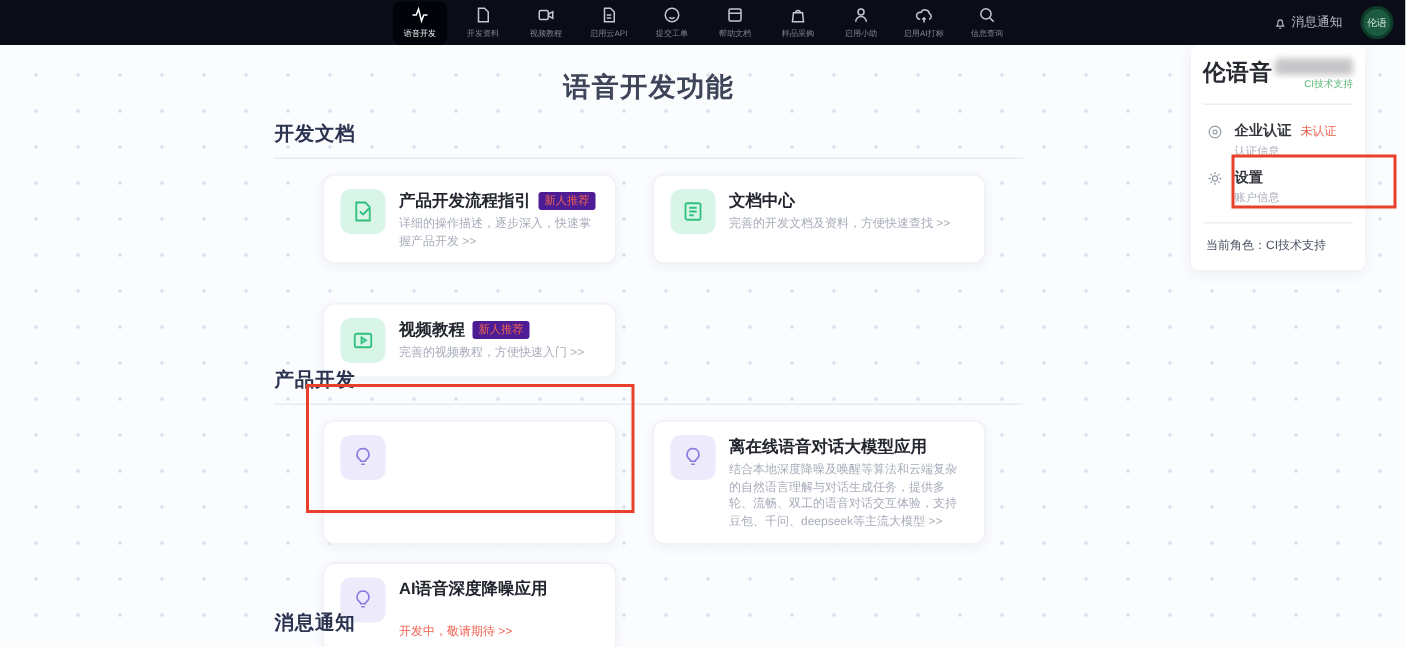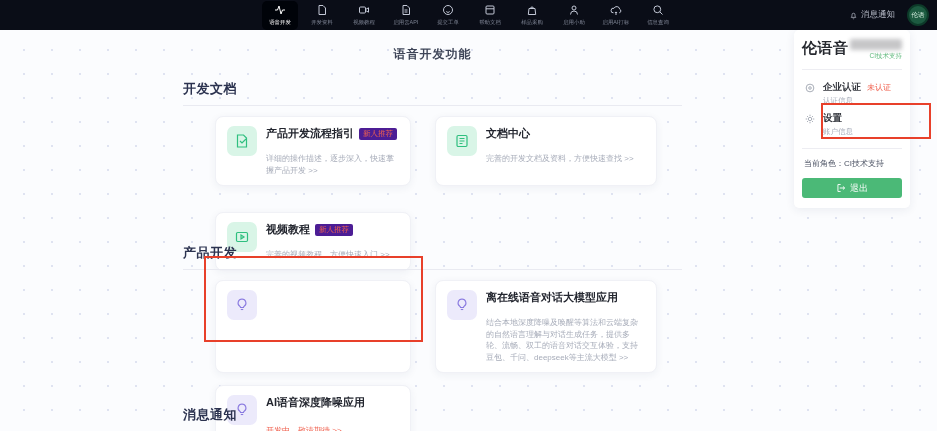--- a/index.html
+++ b/index.html
@@ -21,39 +21,39 @@
   .nav-item .nav-label{font-size:6px;color:#7e8494;white-space:nowrap;transform:scale(.9);}
   .nav-item.active{background:#000309;}
   .nav-item.active svg{stroke:#ffffff;}
   .nav-item.active .nav-label{color:#ffffff;}
   .nav-right{position:absolute;right:8px;top:0;height:30px;display:flex;align-items:center;gap:12px;}
   .notify{display:flex;align-items:center;gap:3px;color:#b6bac7;font-size:8.5px;cursor:pointer;text-align:right;}
   .notify svg{stroke:#b6bac7;fill:none;stroke-width:1;width:9px;height:9px;}
   .avatar{width:22px;height:22px;border-radius:50%;background:#1d5b41;border:2px solid #0d3a29;color:#d9efe2;font-size:6.5px;display:flex;align-items:center;justify-content:center;cursor:pointer;overflow:hidden;white-space:nowrap;}
   
   .content{position:absolute;left:183px;top:30px;width:499px;}
-  .page-title{position:absolute;top:16px;left:0;width:100%;text-align:center;font-size:12px;font-weight:bold;color:#3e4558;letter-spacing:1px;}
+  .page-title{position:absolute;top:16px;left:0;width:100%;text-align:center;font-size:18px;font-weight:bold;color:#3e4558;letter-spacing:1px;}
   .section-header{font-size:13px;font-weight:bold;color:#2c3350;padding-bottom:7px;border-bottom:1px solid #e9eaf1;letter-spacing:.5px;}
   .sec-docs{position:absolute;top:50px;left:0;width:100%;}
   .sec-products{position:absolute;top:214px;left:0;width:100%;}
   .sec-components{position:absolute;top:376px;left:0;width:100%;}
   .cards{display:grid;grid-template-columns:196px 222px;column-gap:24px;margin:10px 0 0 32px;}
   .cards.docs{row-gap:26px;}
   .cards.prods{row-gap:12px;}
   .card{background:#ffffff;border:1px solid #f0f1f6;border-radius:8px;box-shadow:0 2px 8px rgba(40,48,90,.06);padding:9px 11px;display:flex;gap:9px;cursor:pointer;}
   .card-icon{flex:0 0 auto;width:30px;height:30px;border-radius:7px;display:flex;align-items:center;justify-content:center;}
   .card-icon.green{background:#d9f5e7;}
   .card-icon.green svg{stroke:#2fbf7f;fill:none;stroke-width:1.2;width:16px;height:16px;}
   .card-icon.purple{background:#eceafb;}
   .card-icon.purple svg{stroke:#8a7ae0;fill:none;stroke-width:1.1;width:16px;height:16px;}
   .card-body{min-width:0;}
   .card-title-row{display:flex;align-items:center;gap:5px;}
   .card-title{font-size:11px;font-weight:bold;color:#23262f;white-space:nowrap;}
   .badge{font-size:7.5px;color:#f0614f;background:#4c1d95;border-radius:2px;padding:1px 4px;white-space:nowrap;}
-  .card-desc{margin-top:12px;font-size:8px;line-height:1.45;color:#a7acb9;}
+  .card-desc{margin-top:2px;font-size:8px;line-height:1.45;color:#a7acb9;}
   .card-status{margin-top:15px;font-size:8px;color:#f0614f;}
   
   .sidebar{position:absolute;left:794px;top:30px;width:116px;background:#ffffff;border-radius:5px;box-shadow:0 2px 10px rgba(40,48,90,.08);padding:9px 8px 10px 8px;z-index:10;}
   .sb-head{display:flex;justify-content:space-between;}
   .sb-name{font-size:15px;font-weight:bold;color:#26292f;letter-spacing:.5px;}
   .sb-head-right{display:flex;flex-direction:column;align-items:flex-end;gap:2px;}
   .redact{width:52px;height:11px;background:#c6c6c8;border-radius:2px;filter:blur(2px);}
   .sb-tag{font-size:6.5px;color:#5cb87a;white-space:nowrap;}
   .sb-divider{border-top:1px solid #ededf2;margin:8px 0;}
   .sb-row{display:flex;gap:7px;align-items:flex-start;padding:3px 2px;cursor:pointer;}
@@ -284,23 +284,16 @@
         <circle cx="7" cy="7" r="2"></circle>
         <path d="M7,2 v1.6 M7,10.4 V12 M2,7 h1.6 M10.4,7 H12 M3.5,3.5 l1.1,1.1 M9.4,9.4 l1.1,1.1 M10.5,3.5 L9.4,4.6 M4.6,9.4 L3.5,10.5"></path>
       </svg>
     <div>
       <div class="sb-row-title">设置</div>
       <div class="sb-row-sub">账户信息</div>
     </div>
   </div>
   <div class="sb-divider"></div>
   <div class="sb-role">当前角色：CI技术支持</div>
-  <button class="logout-btn">
-    <svg viewBox="0 0 13 13">
-        <path d="M6,2 H2.5 V11 H6"></path>
-        <path d="M9,4.5 L11.3,6.5 L9,8.5 M4.8,6.5 h6.2"></path>
-      </svg>
-    <span>退出</span>
-  </button>
 </div>
 
 <div class="anno anno-product"></div>
 <div class="anno anno-cert"></div>
 
 </body></html>

